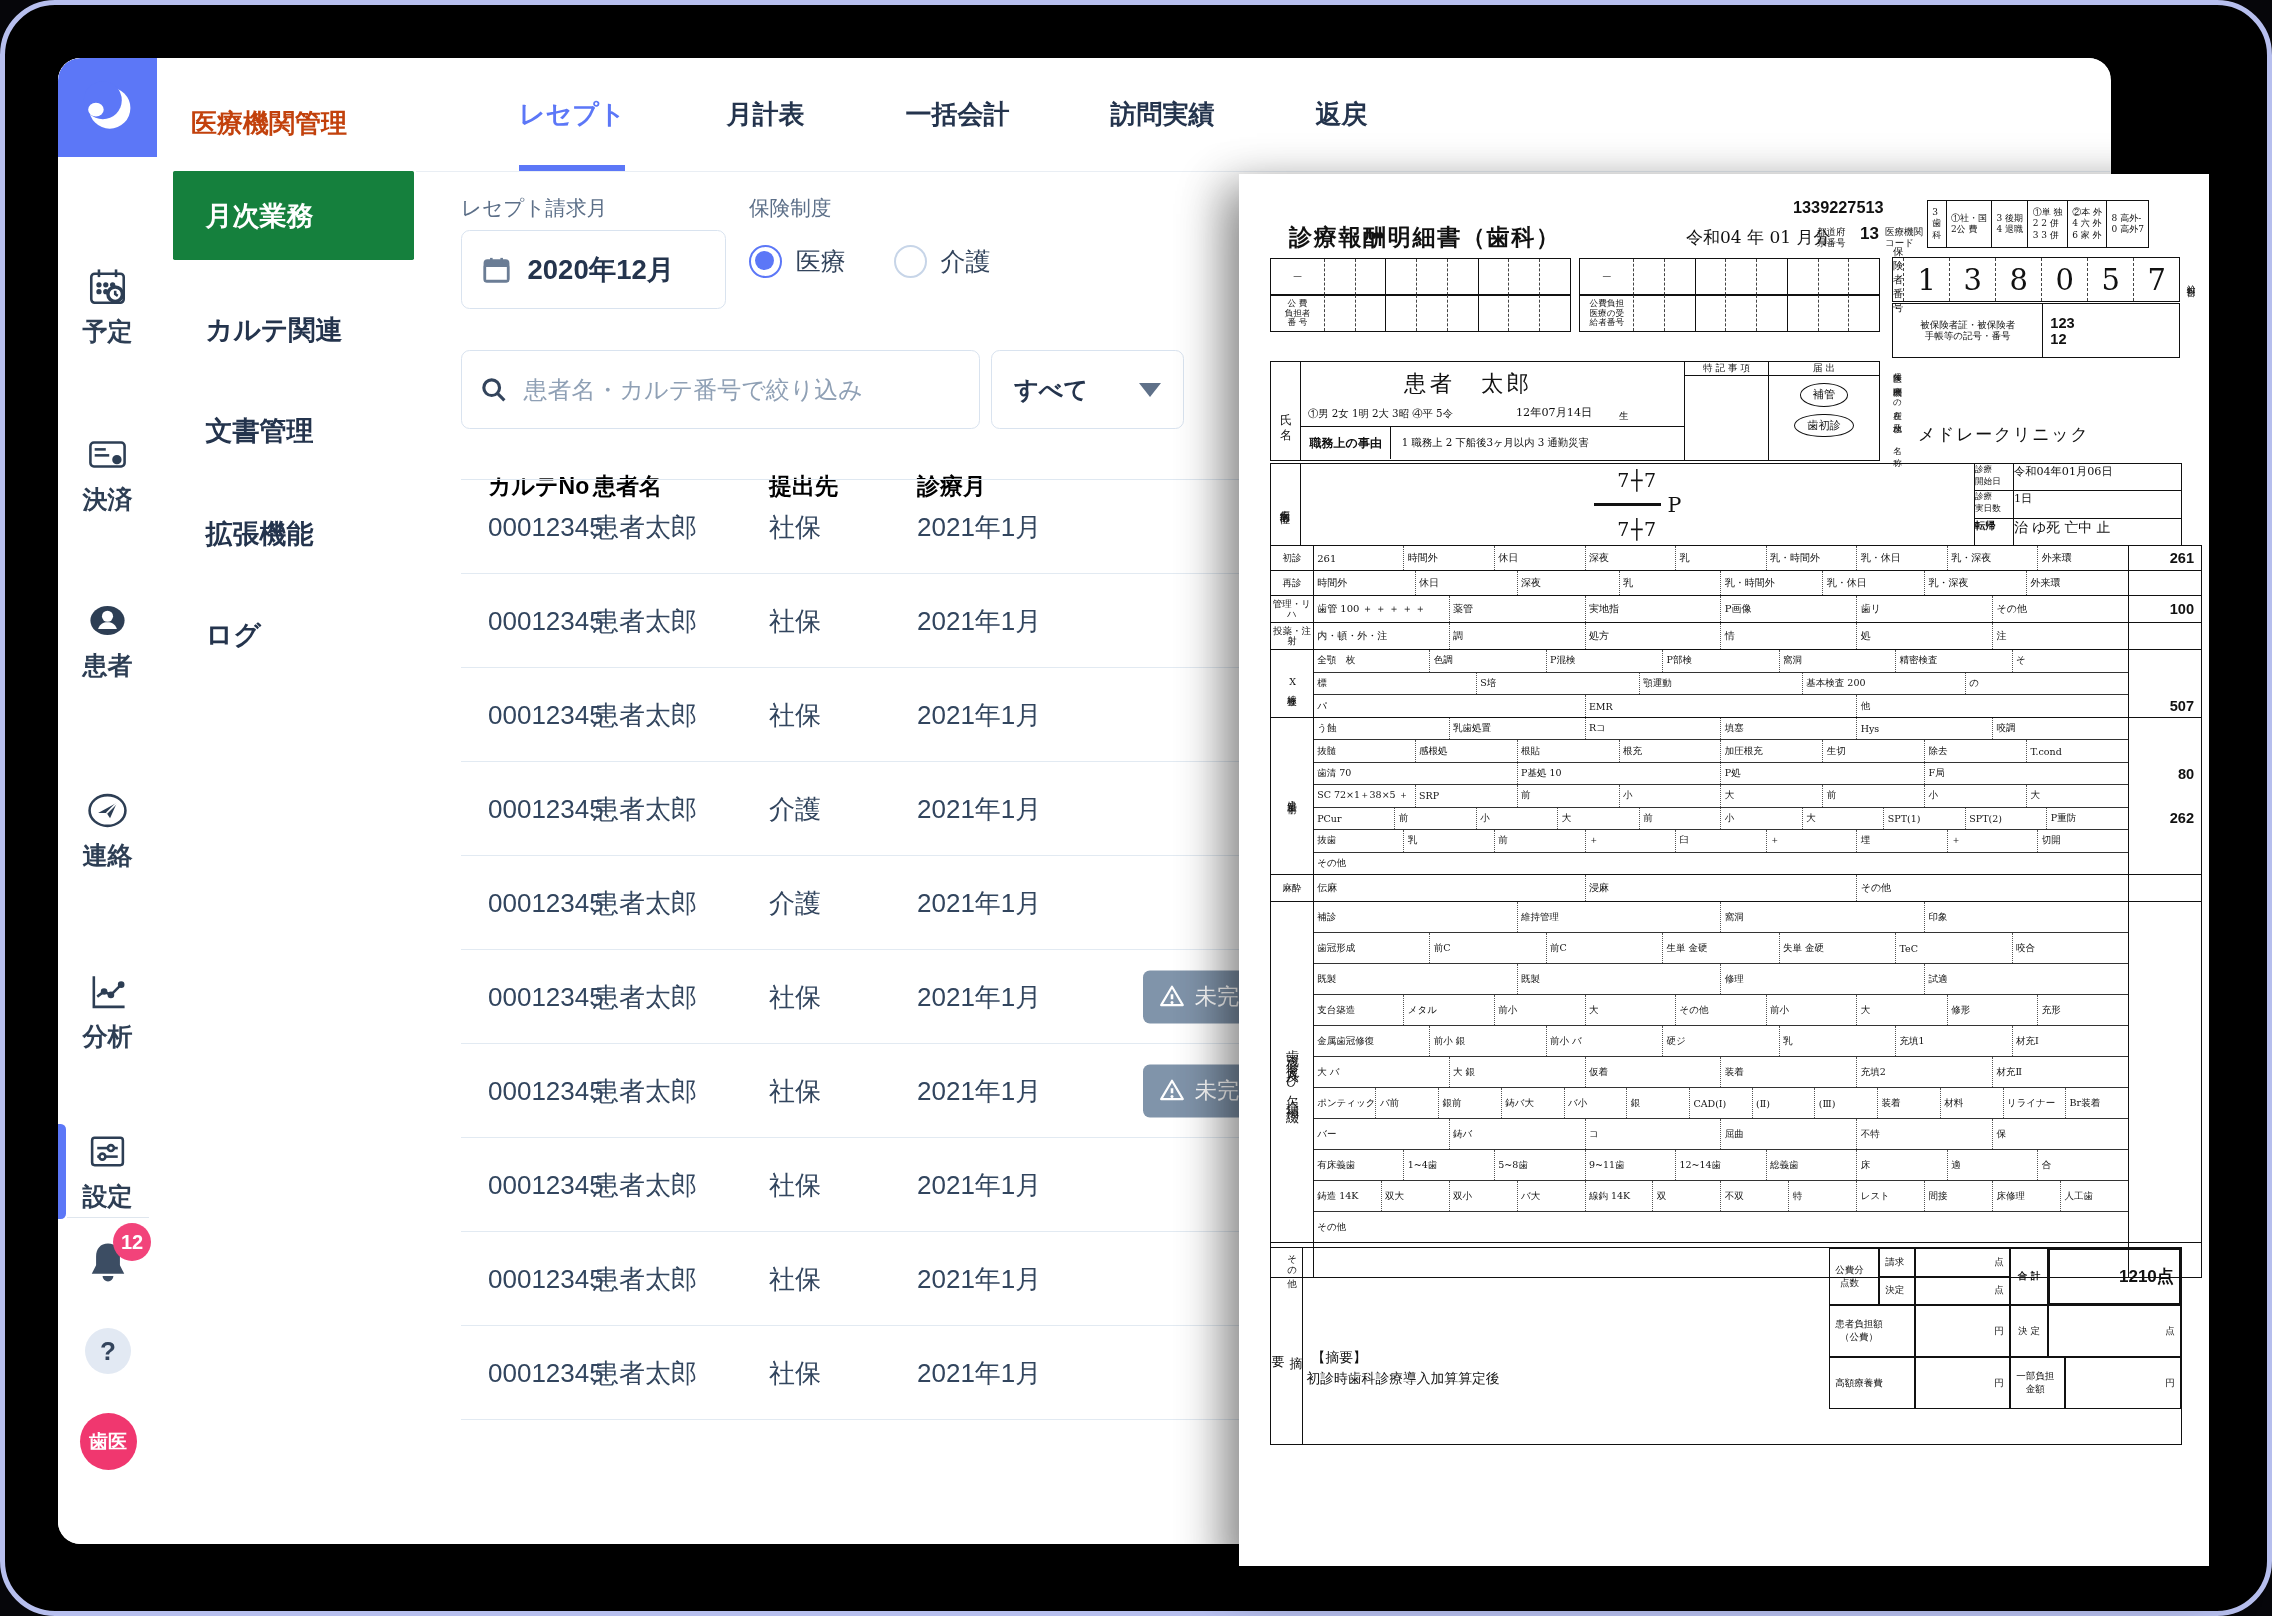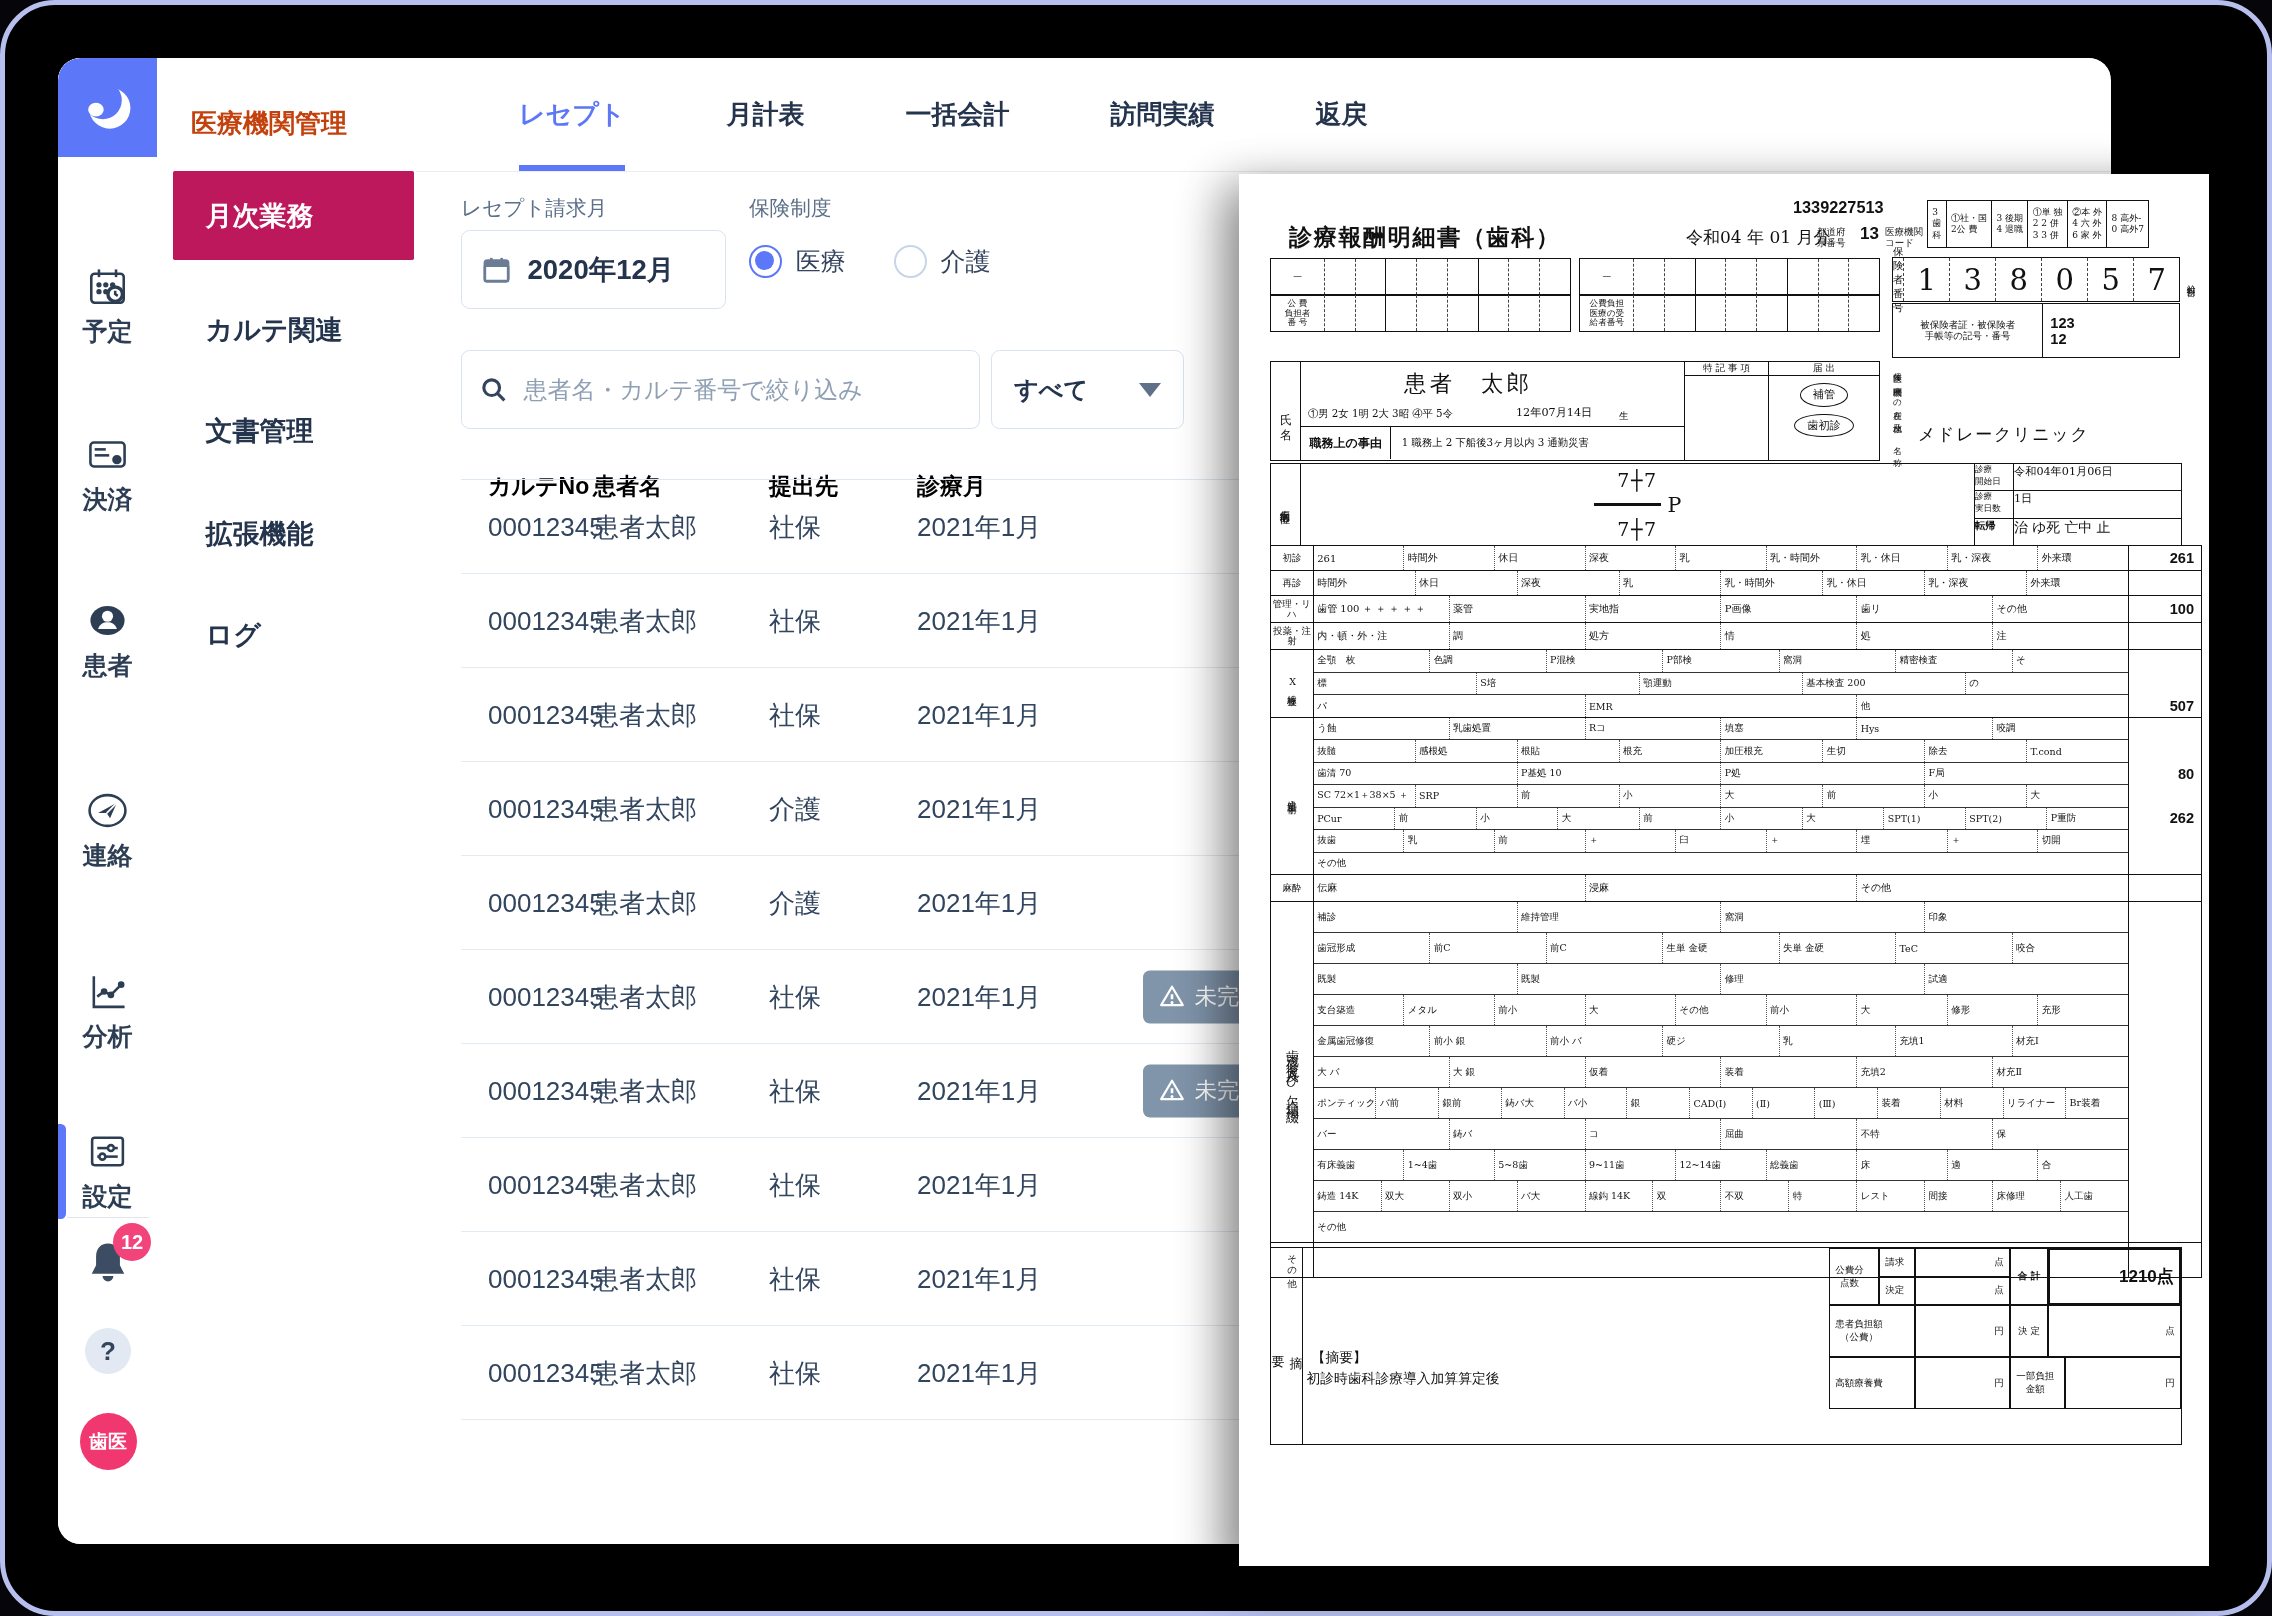--- a/index.html
+++ b/index.html
@@ -31,21 +31,21 @@
                align-items:center;justify-content:center;cursor:pointer;}
   .avatar{position:absolute;left:21.5px;top:1355px;width:57px;height:57px;border-radius:50%;
           background:#f0376f;color:#fff;font-size:19px;font-weight:700;display:flex;
           align-items:center;justify-content:center;cursor:pointer;}
   
   .navpanel{position:absolute;left:99px;top:0;width:260px;height:100%;background:#fff;
             border-right:1.7px solid #e8eef5;box-sizing:border-box;}
   .navpanel .title{position:absolute;left:34px;top:48px;font-size:26px;font-weight:700;color:#c2410c;}
   .nav-item{position:absolute;left:15.5px;width:241px;height:89px;display:flex;align-items:center;
             padding-left:33px;box-sizing:border-box;font-size:27px;font-weight:700;color:#24344d;cursor:pointer;}
-  .nav-item.active{background:#be185d;color:#fff;border-radius:1.7px;}
+  .nav-item.active{background:#15803d;color:#fff;border-radius:1.7px;}
   
   .main{position:absolute;left:358px;top:0;width:1694px;height:100%;background:#fff;}
   .header{position:absolute;left:0;top:0;width:100%;height:114px;border-bottom:1.7px solid #e9eef4;
           box-sizing:border-box;display:flex;align-items:center;gap:101px;padding-left:103px;}
   .tab{font-size:26px;font-weight:700;color:#24344d;position:relative;height:100%;
        display:flex;align-items:center;cursor:pointer;}
   .tab.active{color:#5c77f7;}
   .tab.active:after{content:"";position:absolute;left:0;right:0;bottom:0;height:6px;background:#5c77f7;}
   .field-label{position:absolute;font-size:20.6px;color:#5c6f88;}
   .datebox{position:absolute;left:45px;top:172px;width:265px;height:79px;border:1.7px solid #d9e3ef;

